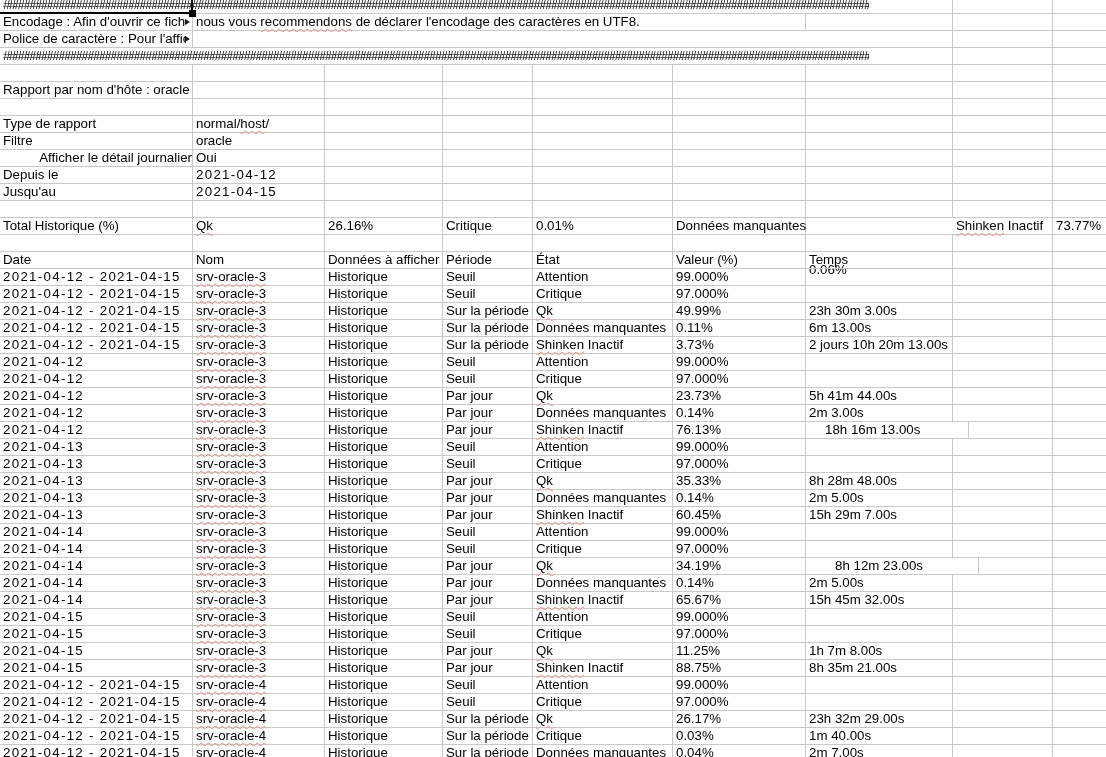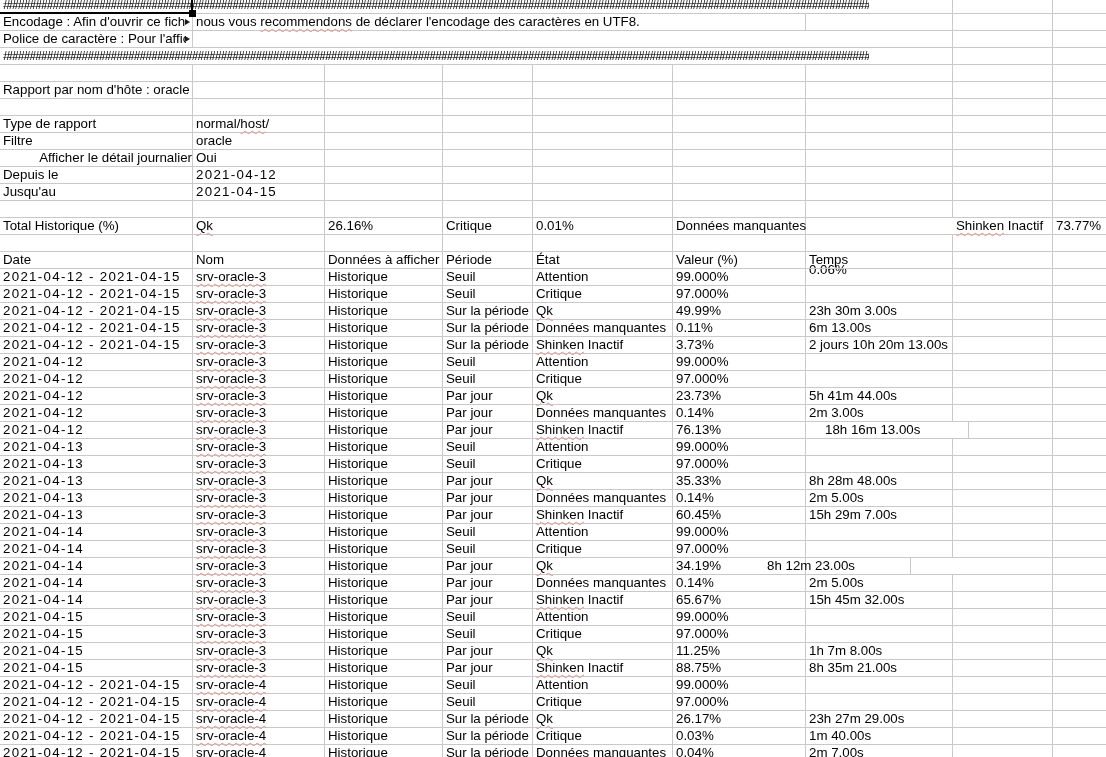--- a/index.html
+++ b/index.html
@@ -385,21 +385,21 @@
         <div class="cell" style="left: 953px; width: 100px;"></div>
         <div class="cell nb" style="left: 1053px; width: 53px;"></div>
       </div>
       <div class="row">
         <div class="cell" style="left: 0px; width: 193px;"><span class="txt dt">2021-04-14</span></div>
         <div class="cell" style="left: 193px; width: 132px;"><span class="txt"><span class="sq">srv-oracle-3</span></span></div>
         <div class="cell" style="left: 325px; width: 118px;"><span class="txt">Historique</span></div>
         <div class="cell" style="left: 443px; width: 90px;"><span class="txt">Par jour</span></div>
         <div class="cell" style="left: 533px; width: 140px;"><span class="txt"><span class="sq">Qk</span></span></div>
         <div class="cell" style="left: 673px; width: 133px;"><span class="txt">34.19%</span></div>
-        <div class="cell" style="left: 764px; width: 147px;"><span class="txt">8h 12m 23.00s</span></div>
+        <div class="cell" style="left: 832px; width: 147px;"><span class="txt">8h 12m 23.00s</span></div>
         <div class="cell" style="left: 953px; width: 100px;"></div>
         <div class="cell nb" style="left: 1053px; width: 53px;"></div>
       </div>
       <div class="row">
         <div class="cell" style="left: 0px; width: 193px;"><span class="txt dt">2021-04-14</span></div>
         <div class="cell" style="left: 193px; width: 132px;"><span class="txt"><span class="sq">srv-oracle-3</span></span></div>
         <div class="cell" style="left: 325px; width: 118px;"><span class="txt">Historique</span></div>
         <div class="cell" style="left: 443px; width: 90px;"><span class="txt">Par jour</span></div>
         <div class="cell" style="left: 533px; width: 140px;"><span class="txt">Données manquantes</span></div>
         <div class="cell" style="left: 673px; width: 133px;"><span class="txt">0.14%</span></div>
@@ -484,21 +484,21 @@
         <div class="cell" style="left: 953px; width: 100px;"></div>
         <div class="cell nb" style="left: 1053px; width: 53px;"></div>
       </div>
       <div class="row">
         <div class="cell" style="left: 0px; width: 193px;"><span class="txt dt">2021-04-12 - 2021-04-15</span></div>
         <div class="cell" style="left: 193px; width: 132px;"><span class="txt"><span class="sq">srv-oracle-4</span></span></div>
         <div class="cell" style="left: 325px; width: 118px;"><span class="txt">Historique</span></div>
         <div class="cell" style="left: 443px; width: 90px;"><span class="txt">Sur la période</span></div>
         <div class="cell" style="left: 533px; width: 140px;"><span class="txt"><span class="sq">Qk</span></span></div>
         <div class="cell" style="left: 673px; width: 133px;"><span class="txt">26.17%</span></div>
-        <div class="cell" style="left: 806px; width: 147px;"><span class="txt">23h 27m 29.00s</span></div>
+        <div class="cell" style="left: 806px; width: 147px;"><span class="txt">23h 32m 29.00s</span></div>
         <div class="cell" style="left: 953px; width: 100px;"></div>
         <div class="cell nb" style="left: 1053px; width: 53px;"></div>
       </div>
       <div class="row">
         <div class="cell" style="left: 0px; width: 193px;"><span class="txt dt">2021-04-12 - 2021-04-15</span></div>
         <div class="cell" style="left: 193px; width: 132px;"><span class="txt"><span class="sq">srv-oracle-4</span></span></div>
         <div class="cell" style="left: 325px; width: 118px;"><span class="txt">Historique</span></div>
         <div class="cell" style="left: 443px; width: 90px;"><span class="txt">Sur la période</span></div>
         <div class="cell" style="left: 533px; width: 140px;"><span class="txt">Critique</span></div>
         <div class="cell" style="left: 673px; width: 133px;"><span class="txt">0.03%</span></div>

